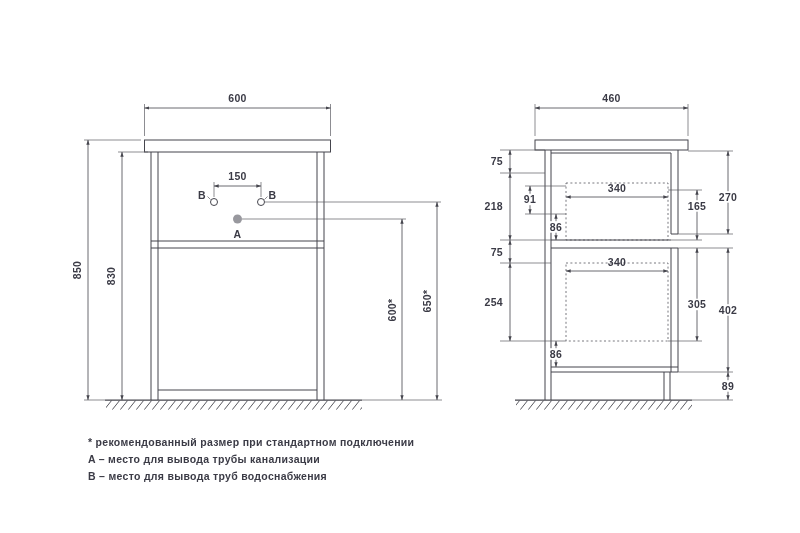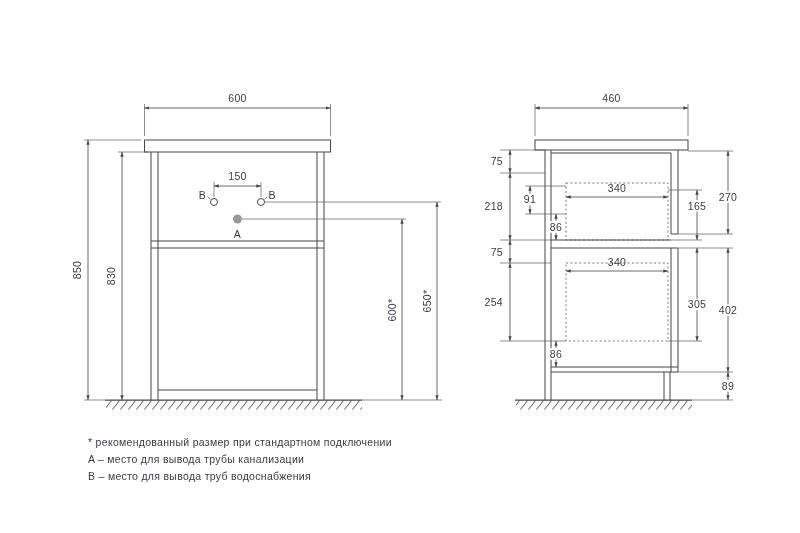--- a/index.html
+++ b/index.html
@@ -3,20 +3,21 @@
 <meta charset="utf-8">
 <style>
   html, body { margin: 0; padding: 0; background: #ffffff; }
   #canvas {
     position: relative;
     width: 800px;
     height: 533px;
     background: #ffffff;
     overflow: hidden;
     font-family: "Liberation Sans", sans-serif;
+    font-weight: bold;
   }
   svg { display: block; }
   svg text {
     font-family: "Liberation Sans", sans-serif;
     font-size: 10.5px;
     fill: #3b3b46;
     letter-spacing: 0.3px;
   }
   .ln   { stroke: #45454d; stroke-width: 1; fill: none; }
   .fillw{ fill: #ffffff; }

